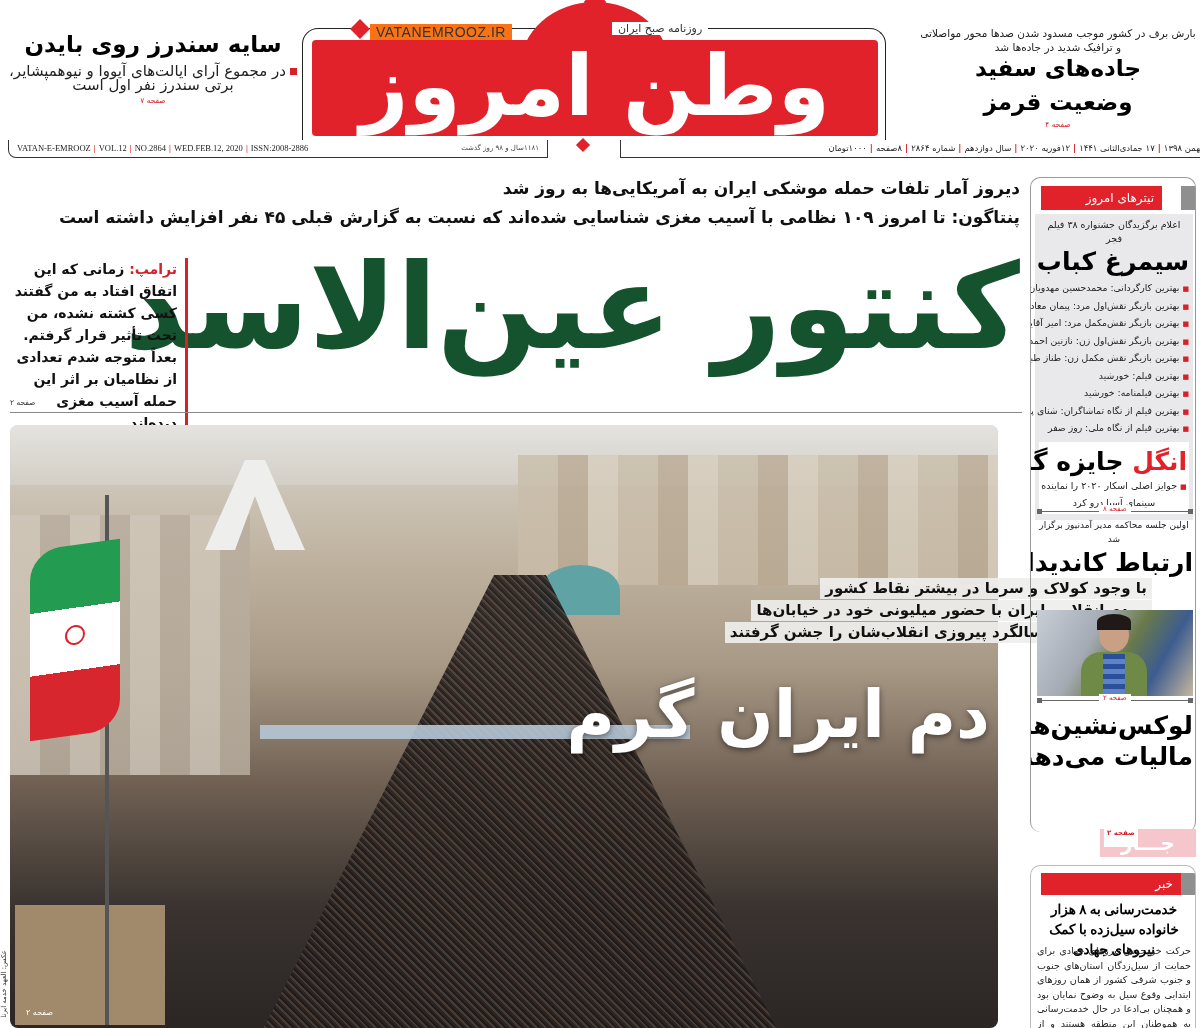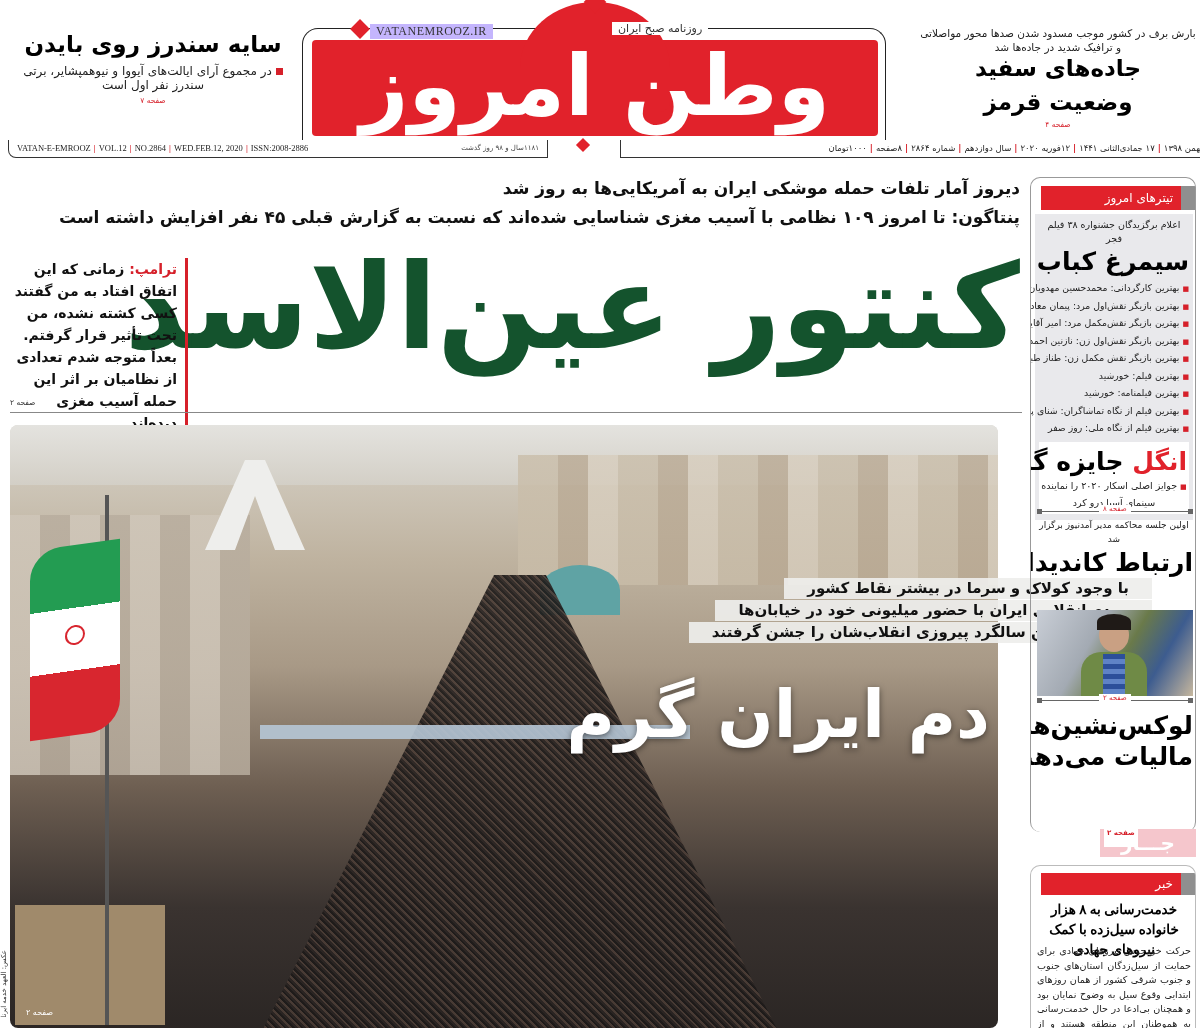--- a/index.html
+++ b/index.html
@@ -3,30 +3,30 @@
 <meta charset="utf-8">
 <style>
   * { box-sizing: border-box; margin: 0; padding: 0; }
   html, body { width: 1200px; height: 1028px; overflow: hidden; background: #ffffff; }
   body { position: relative; font-family: "DejaVu Sans", sans-serif; color: #111; direction: rtl; }
 
   
   .top-story { position: absolute; top: 26px; text-align: center; }
   .top-story .kicker { font-size: 10.5px; line-height: 14px; color: #222; }
   .top-story .headline { font-weight: bold; font-size: 23px; line-height: 28px; color: #000; letter-spacing: -0.5px; }
-  .top-story .sub { font-size: 12px; line-height: 14px; color: #222; margin-top: 6px; }
+  .top-story .sub { font-size: 15px; line-height: 14px; color: #222; margin-top: 6px; }
   .top-story .sub .sq { display: inline-block; width: 7px; height: 7px; background: #d6202a; margin-left: 4px; vertical-align: middle; }
   .top-story .page-ref { font-size: 7.5px; color: #d6202a; margin-top: 4px; }
 
   .logo-frame { position: absolute; left: 302px; top: 28px; width: 584px; height: 112px; border: 1.5px solid #222; border-bottom: none; border-radius: 16px 16px 0 0; }
   .logo-bar { position: absolute; left: 312px; top: 40px; width: 566px; height: 96px; background: #e1222b; border-radius: 4px; overflow: hidden; }
   .logo-dome { position: absolute; left: 520px; top: 2px; width: 150px; height: 110px; background: #e1222b; border-radius: 50% 50% 10px 10px / 60% 60% 10px 10px; }
   .logo-dome::before { content: ""; position: absolute; left: 67px; top: -8px; width: 16px; height: 16px; background: #e1222b; transform: rotate(45deg); }
   .logo-text { position: absolute; left: 312px; top: 36px; width: 566px; height: 100px; color: #fff; font-weight: bold; font-size: 84px; line-height: 100px; text-align: center; letter-spacing: 6px; font-family: "DejaVu Sans", sans-serif; }
-  .logo-site { position: absolute; left: 370px; top: 24px; font-family: Liberation Serif, serif; font-size: 12px; color: #333; background: #c4b5fd; padding: 0 6px; direction: ltr; letter-spacing: 0.5px; }
+  .logo-site { position: absolute; left: 370px; top: 24px; font-family: Liberation Sans, sans-serif; font-size: 14px; color: #333; background: #f97316; padding: 0 6px; direction: ltr; letter-spacing: 0.5px; }
   .logo-diamond { position: absolute; left: 353px; top: 22px; width: 14px; height: 14px; background: #e1222b; transform: rotate(45deg); }
   .logo-tagline { position: absolute; left: 612px; top: 22px; font-size: 11px; color: #333; background: #fff; padding: 0 6px; }
 
   .dateline { position: absolute; top: 140px; height: 18px; border: 1px solid #333; border-top: none; font-size: 8.5px; line-height: 16px; padding: 0 8px; color: #222; white-space: nowrap; }
   .dateline.left { left: 8px; width: 540px; border-radius: 0 0 0 8px; direction: ltr; font-family: "Liberation Serif", serif; }
   .dateline.right { left: 620px; width: 636px; border-radius: 0 0 8px 0; }
   .dateline .sep { color: #d6202a; font-weight: bold; padding: 0 3px; }
   .dateline .right-note { position: absolute; right: 8px; top: 0; direction: rtl; font-family: "DejaVu Sans", sans-serif; font-size: 7px; color: #444; }
 
   .red-drop { position: absolute; left: 578px; top: 140px; width: 10px; height: 10px; background: #e1222b; transform: rotate(45deg); }
@@ -52,28 +52,28 @@
   .photo .buildings { position: absolute; right: 0; top: 30px; width: 480px; height: 130px; background: repeating-linear-gradient(90deg, #c9bda9 0 40px, #b9a993 40px 70px, #d7cdbd 70px 100px); opacity: 0.8; }
   .photo .buildings-left { position: absolute; left: 0; top: 90px; width: 240px; height: 260px; background: repeating-linear-gradient(90deg, #cfc6b9 0 30px, #b8ad9e 30px 60px); opacity: 0.85; }
   .photo .brick { position: absolute; left: 5px; top: 480px; width: 150px; height: 120px; background: #a08a6b; }
   .photo .flagpole { position: absolute; left: 95px; top: 70px; width: 4px; height: 530px; background: #555; }
   .photo .flag { position: absolute; left: 20px; top: 120px; width: 90px; height: 190px; transform: skewY(-8deg); border-radius: 30px 0 30px 0;
     background: linear-gradient(180deg, #239c52 0 33%, #ffffff 33% 66%, #d8262f 66% 100%); }
   .photo .flag .emblem { position: absolute; left: 35px; top: 80px; width: 20px; height: 20px; border-radius: 50%; border: 2px solid #d8262f; }
   .photo .bridge { position: absolute; left: 250px; top: 300px; width: 430px; height: 14px; background: #b6c6d6; opacity: 0.9; }
 
   .photo-kicker { position: absolute; right: 48px; top: 578px; text-align: right; }
-  .photo-kicker .line { display: block; float: right; clear: right; background: rgba(238,238,235,0.92); color: #111; font-weight: bold; font-size: 15px; line-height: 21px; padding: 0 23px; margin-bottom: 1px; white-space: nowrap; }
+  .photo-kicker .line { display: block; float: right; clear: right; background: rgba(238,238,235,0.92); color: #111; font-weight: bold; font-size: 15px; line-height: 21px; padding: 0 5px; margin-bottom: 1px; white-space: nowrap; }
   .photo-headline { position: absolute; right: 210px; top: 670px; color: #fff; font-weight: bold; font-size: 66px; line-height: 90px; text-shadow: 0 2px 6px rgba(0,0,0,0.5); white-space: nowrap; }
   .photo-credit { position: absolute; left: 0px; top: 950px; width: 10px; font-size: 7px; color: #333; writing-mode: vertical-rl; transform: rotate(180deg); }
   .photo-page { position: absolute; left: 26px; top: 1008px; font-size: 8px; color: #fff; }
 
   
   .sidebar { position: absolute; left: 1030px; top: 177px; width: 166px; height: 655px; border: 1.5px solid #999; border-radius: 10px 10px 10px 10px; border-bottom: none; overflow: hidden; }
-  .sidebar .label-bar { position: absolute; left: 10px; top: 8px; width: 140px; height: 24px; background: #e1222b; color: #fff; font-size: 12px; line-height: 24px; padding-right: 8px; }
+  .sidebar .label-bar { position: absolute; left: 10px; top: 8px; width: 121px; height: 24px; background: #e1222b; color: #fff; font-size: 12px; line-height: 24px; padding-right: 8px; }
   .sidebar .label-bar-gray { position: absolute; left: 150px; top: 8px; width: 14px; height: 24px; background: #8f8f8f; }
   .sb-block1 { position: absolute; left: 4px; top: 36px; width: 158px; background: #e9e9ec; padding: 4px 4px 6px; text-align: right; }
   .sb-kicker { font-size: 9.5px; line-height: 14px; color: #222; text-align: center; }
   .sb-headline { font-weight: bold; font-size: 25px; line-height: 32px; color: #000; text-align: center; white-space: nowrap; letter-spacing: -0.5px; }
   .sb-list { list-style: none; margin-top: 2px; }
   .sb-list li { font-size: 9.3px; line-height: 15.5px; color: #222; white-space: nowrap; }
   .sb-list li::before { content: "■"; color: #d6202a; font-size: 7px; margin-left: 3px; }
   .sb-oscar { background: #fff; margin-top: 4px; padding: 4px 2px 4px; text-align: center; }
   .sb-oscar .hl { font-weight: bold; font-size: 25px; line-height: 32px; color: #000; white-space: nowrap; }
   .sb-oscar .hl .red { color: #e1222b; }

